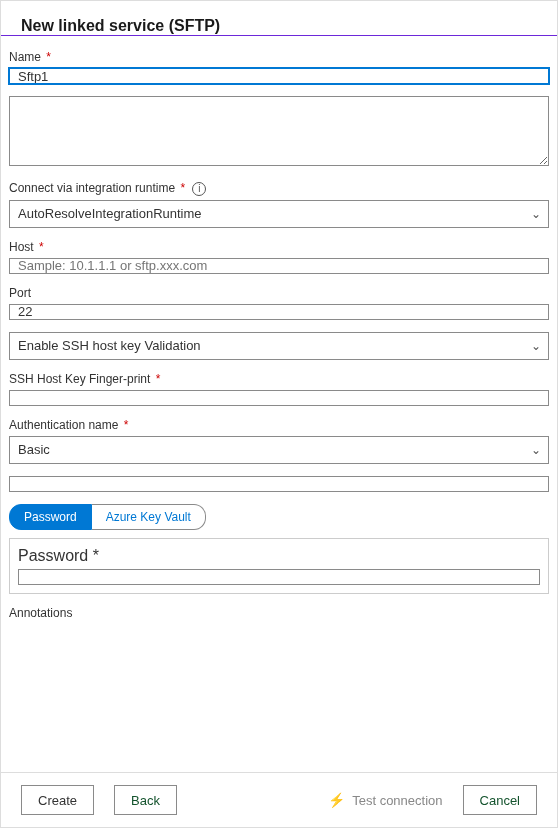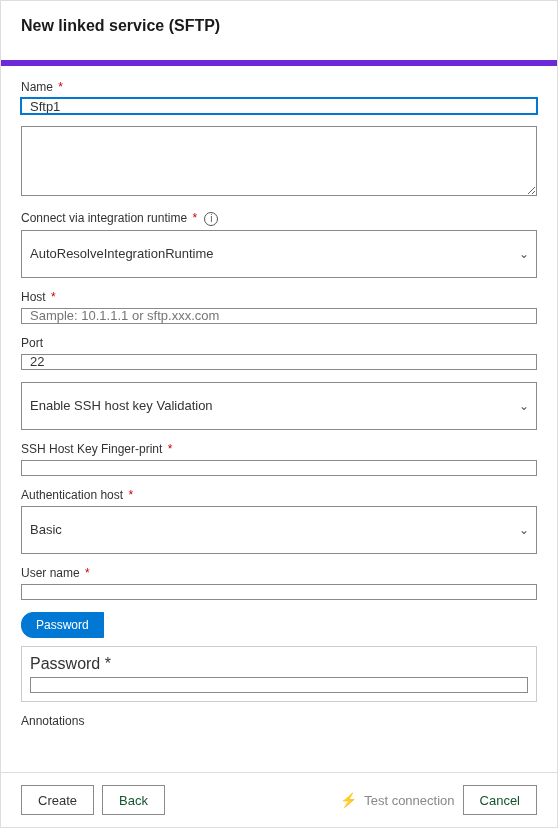--- a/index.html
+++ b/index.html
@@ -11,32 +11,32 @@
       width: 558px;
       min-height: 828px;
     }
     .panel {
       display: flex;
       flex-direction: column;
       height: 828px;
       border: 1px solid #ddd;
     }
     .panel-header {
-      padding: 16px 20px 25px 20px;
-      border-bottom: 6px solid #6d28d9;
+      padding: 16px 20px 0 20px;
+      border-bottom: 1px solid #6d28d9;
     }
     .panel-header h2 {
       font-size: 16px;
       font-weight: 600;
       color: #1a1a1a;
     }
     .panel-body {
       flex: 1;
       overflow-y: auto;
-      padding: 14px 20px;
+      padding: 14px 8px;
     }
     .field-group {
       margin-bottom: 12px;
     }
     .field-label {
       display: block;
       margin-bottom: 4px;
       font-size: 12px;
       color: #333;
       font-weight: 500;
@@ -76,21 +76,21 @@
       height: 70px;
       padding: 6px 8px;
       resize: vertical;
     }
     .select-wrapper {
       position: relative;
       width: 100%;
     }
     .select-input {
       width: 100%;
-      height: 48px;
+      height: 28px;
       border: 1px solid #8a8a8a;
       padding: 0 30px 0 8px;
       font-size: 13px;
       color: #333;
       background: #fff;
       appearance: none;
       -webkit-appearance: none;
       outline: none;
       cursor: pointer;
     }
@@ -129,21 +129,21 @@
       border-radius: 0 12px 12px 0;
     }
     .annotations-section {
       margin-bottom: 12px;
     }
     .panel-footer {
       padding: 12px 20px;
       border-top: 1px solid #ddd;
       display: flex;
       align-items: center;
-      gap: 8px;
+      gap: 20px;
     }
     .btn {
       height: 30px;
       padding: 0 16px;
       font-size: 13px;
       border: 1px solid #8a8a8a;
       background: #fff;
       color: #14532d;
       cursor: pointer;
     }
@@ -239,42 +239,39 @@
     <div class="field-group">
       <label class="field-label">
         <span>SSH Host Key Finger-print</span>
         <span class="required">*</span>
       </label>
       <input type="text" class="text-input" style="">
     </div>
 
     <div class="field-group">
       <label class="field-label">
-        <span>Authentication host</span>
+        <span>Authentication name</span>
         <span class="required">*</span>
       </label>
       <div class="select-wrapper">
         <select class="select-input">
           <option>Basic</option>
         </select>
         <span class="select-chevron">⌄</span>
       </div>
     </div>
 
     <div class="field-group">
-      <label class="field-label">
-        <span>User name</span>
-        <span class="required">*</span>
-      </label>
       <input type="text" class="text-input" style="">
     </div>
 
     <div class="field-group">
       <div class="auth-tabs">
         <button class="auth-tab active">Password</button>
+        <button class="auth-tab inactive">Azure Key Vault</button>
       </div>
       <div class="password-box">
         <label class="password-label">
           <span>Password</span>
           <span class="required">*</span>
         </label>
         <input type="password" class="text-input" style="">
       </div>
     </div>
 

